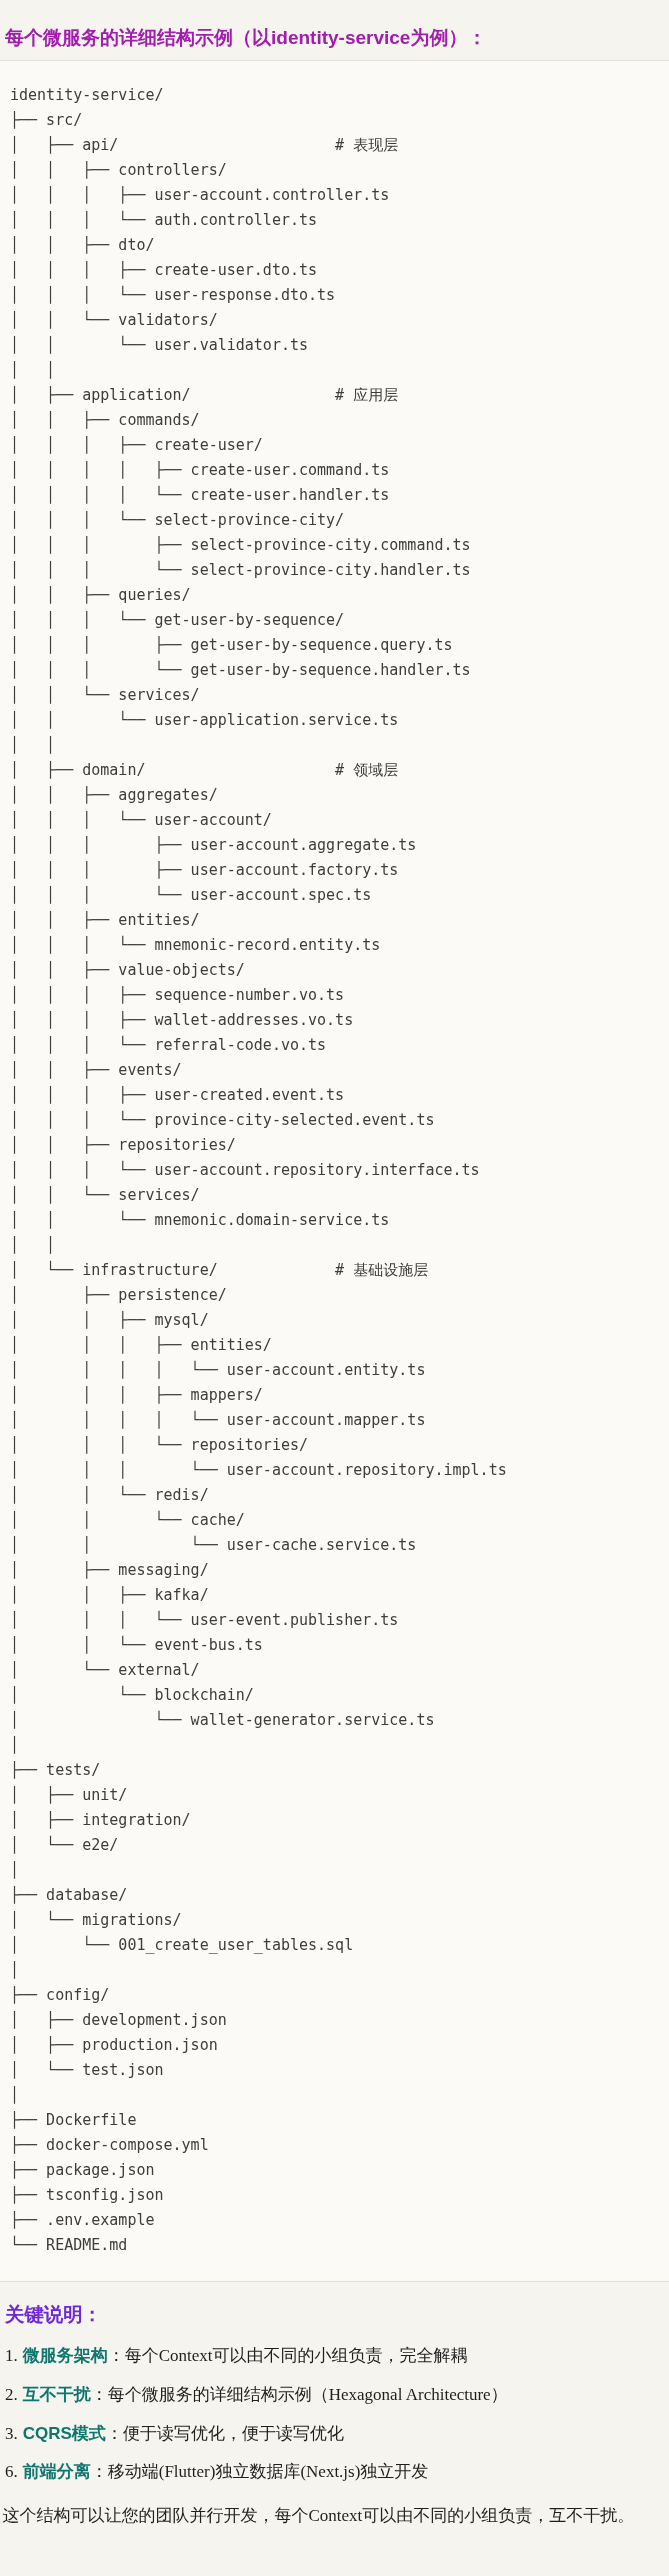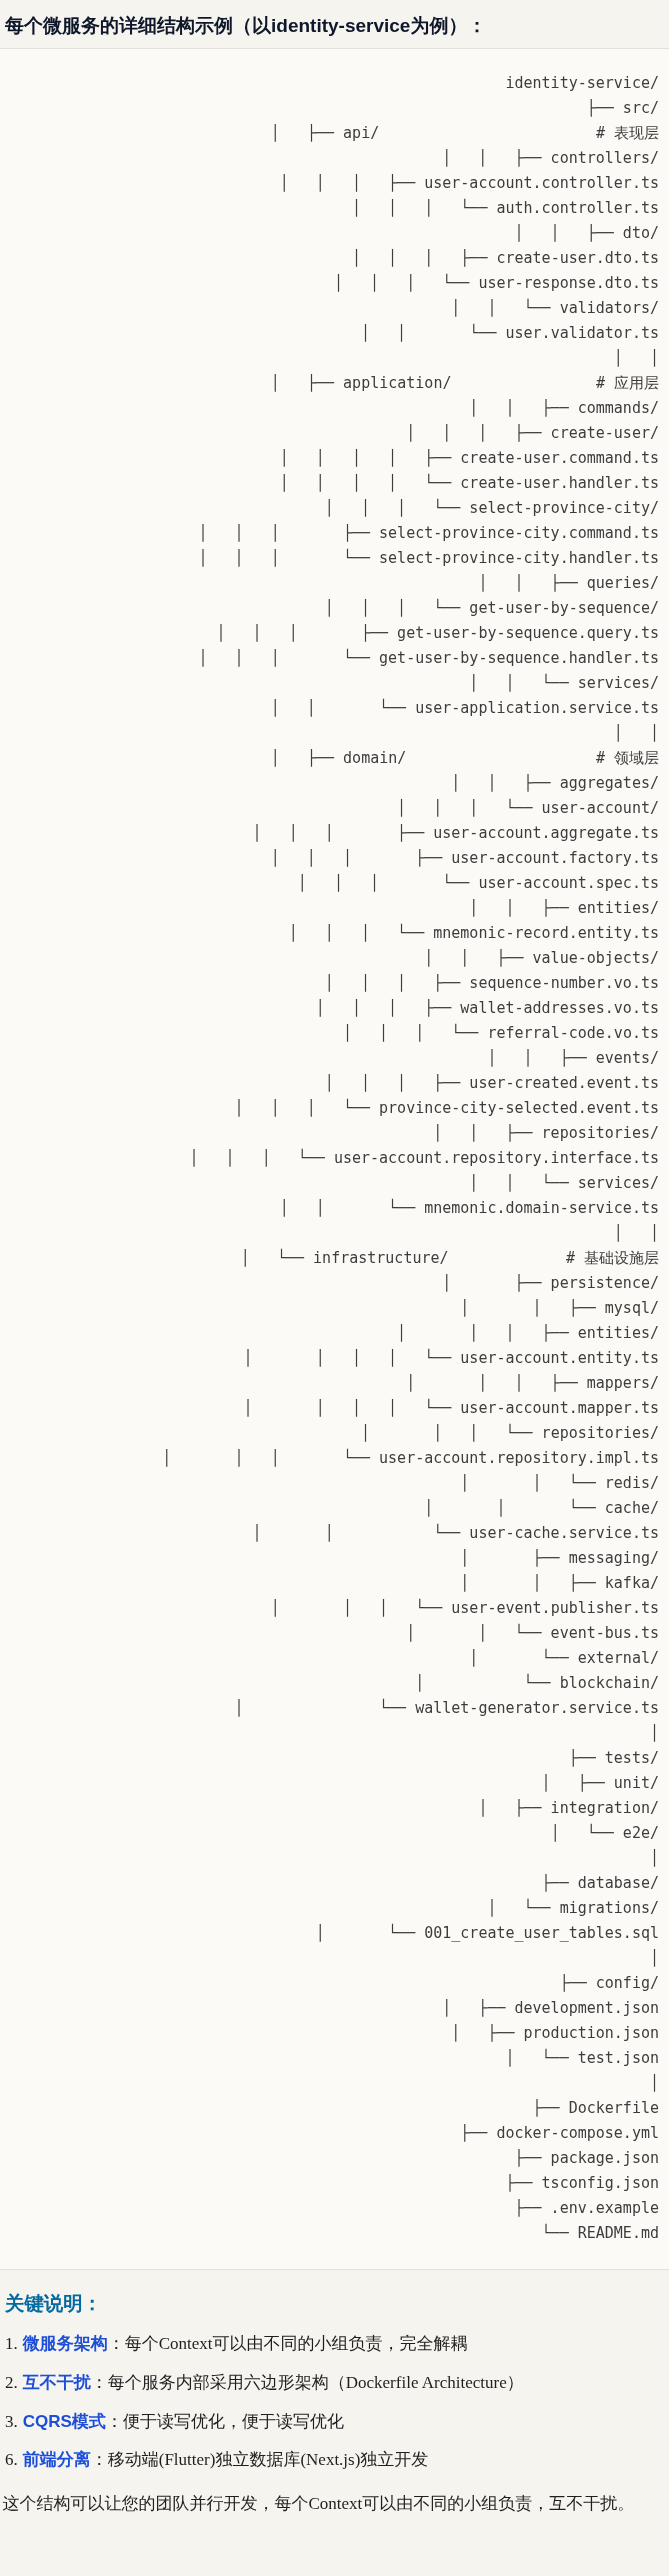--- a/index.html
+++ b/index.html
@@ -9,59 +9,58 @@
     font-family: "Liberation Serif", serif;
     color: #1f1f1f;
   }
   .doc { padding: 8.8px 5px 12.5px; }
 
   .page-title {
     font-family: "Liberation Sans", sans-serif;
     font-weight: 700;
     font-size: 19px;
     line-height: 25px;
-    color: #0f172a;
-    margin: 4px 0 10px 0;
+    color: #a21caf;
+    margin: 16px 0 10px 0;
   }
 
   .code-block {
     margin: 0 -5px;
     background: #fbfaf6;
     border-top: 0.6px solid #e2e0da;
     border-bottom: 0.6px solid #e2e0da;
     padding: 22.5px 10px;
     font-family: "DejaVu Sans Mono", monospace;
     font-size: 15px;
     line-height: 25px;
     color: #3d3d3d;
     white-space: pre;
     overflow: hidden;
-    text-align: right;
   }
 
   .notes-heading {
-    font-family: Liberation Serif, serif;
+    font-family: Liberation Mono, monospace;
     font-weight: 700;
     font-size: 19.4px;
     line-height: 26px;
-    color: #0369a1;
+    color: #6d28d9;
     margin: 21px 0 0 0;
   }
 
   .note {
     margin-top: 16.3px;
     font-size: 17px;
     line-height: 22.5px;
     color: #1f1f1f;
   }
   .note .num { margin-right: 5px; }
   .note .term {
     font-family: "Liberation Sans", sans-serif;
     font-weight: 700;
-    color: #1d4ed8;
+    color: #0f766e;
   }
 
   .footer-note {
     margin-top: 20px;
     margin-left: -2.5px;
     font-size: 17px;
     line-height: 23px;
     color: #1f1f1f;
   }
 </style>
@@ -160,21 +159,21 @@
 ├── .env.example
 └── README.md</pre>
 
   <h2 class="notes-heading">关键说明：</h2>
 
   <div class="note">
     <span class="num">1.</span><span class="term">微服务架构</span><span>：每个Context可以由不同的小组负责，完全解耦</span>
   </div>
 
   <div class="note">
-    <span class="num">2.</span><span class="term">互不干扰</span><span>：每个服务内部采用六边形架构（Dockerfile Architecture）</span>
+    <span class="num">2.</span><span class="term">互不干扰</span><span>：每个微服务的详细结构示例（Hexagonal Architecture）</span>
   </div>
 
   <div class="note">
     <span class="num">3.</span><span class="term">CQRS模式</span><span>：便于读写优化，便于读写优化</span>
   </div>
 
 
 
   <div class="note">
     <span class="num">6.</span><span class="term">前端分离</span><span>：移动端(Flutter)独立数据库(Next.js)独立开发</span>

